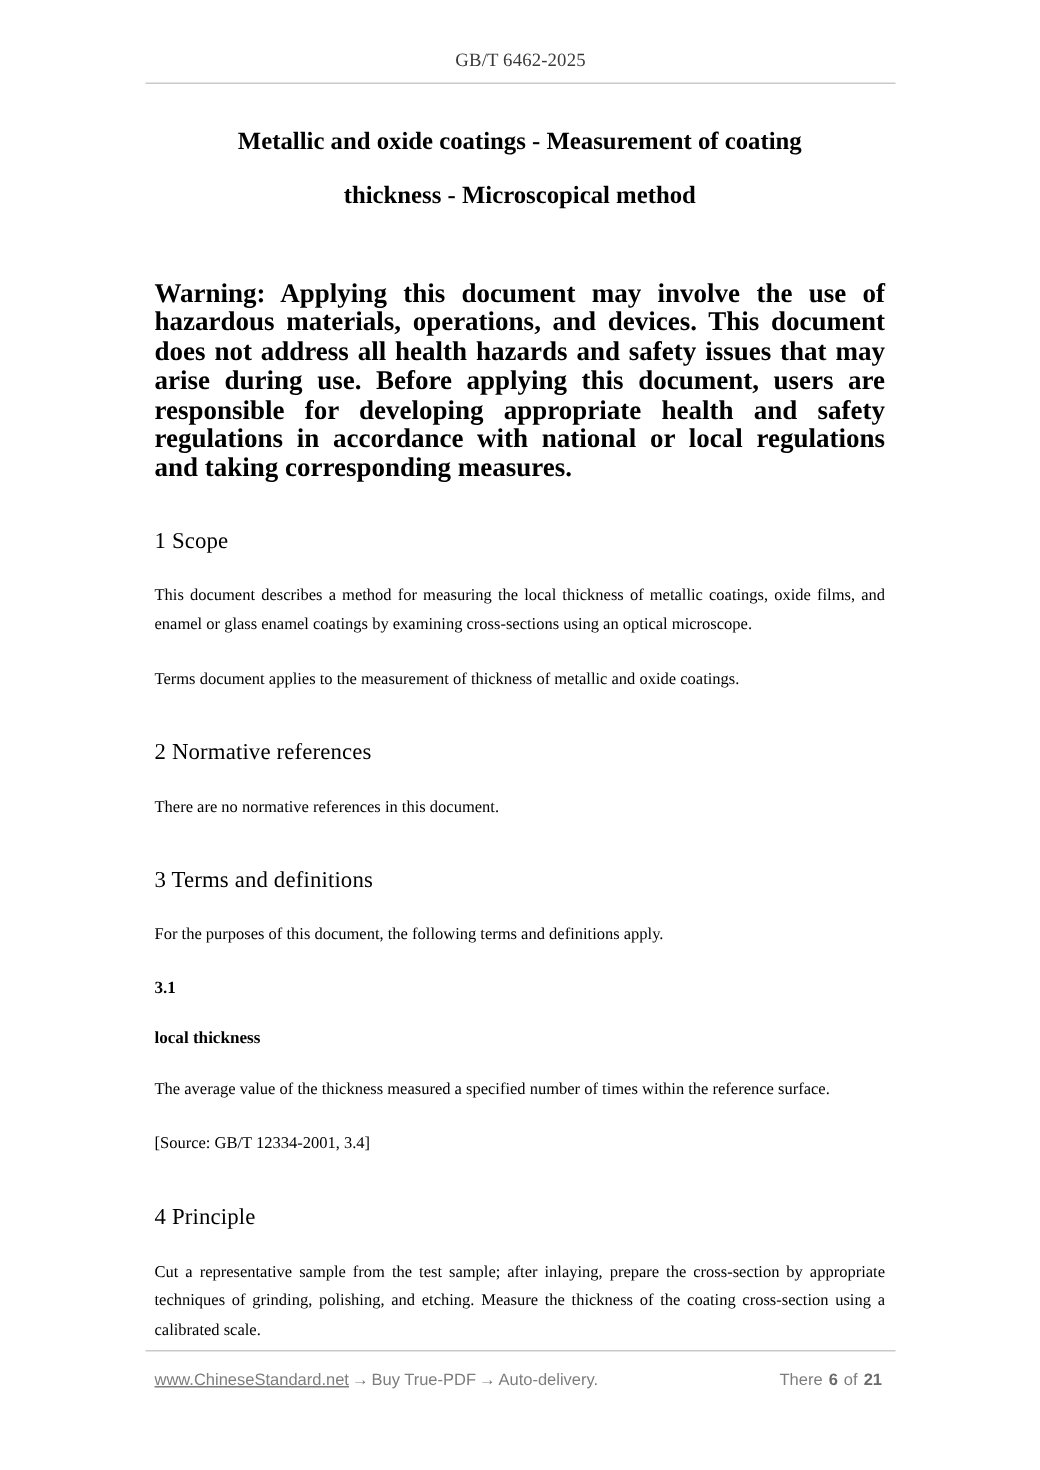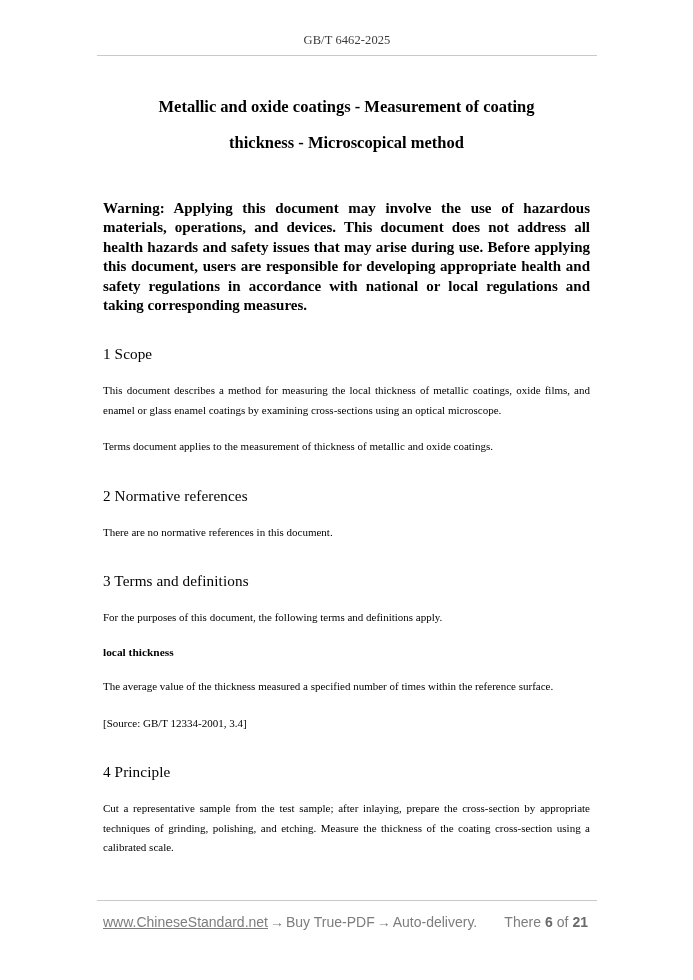--- a/index.html
+++ b/index.html
@@ -40,38 +40,38 @@
     width: 500px;
     height: 1px;
     background: #c9c9c9;
   }
   .rule-top { top: 55px; }
   .rule-bottom { top: 900px; }
 
   
   .content {
     position: absolute;
-    top: 89px;
+    top: 76px;
     left: 103px;
     width: 487px;
   }
 
   .doc-title {
     font-size: 16.5px;
     font-weight: bold;
     text-align: center;
     line-height: 36px;
     margin: 0 0 0 0;
     padding: 0 8px;
   }
   .doc-title .line2 { display: block; text-align: center; }
 
   .warning-block {
     margin-top: 38px;
-    font-size: 15px;
+    font-size: 18px;
     font-weight: bold;
     line-height: 19.4px;
     text-align: justify;
     text-justify: inter-word;
   }
 
   h2.section-heading {
     font-size: 15.2px;
     font-weight: normal;
     margin: 29px 0 0 0;
@@ -98,21 +98,21 @@
     line-height: 16px;
   }
 
   
   .footer {
     position: absolute;
     top: 914px;
     left: 103px;
     width: 487px;
     font-family: "Liberation Sans", "DejaVu Sans", sans-serif;
-    font-size: 14px;
+    font-size: 11px;
     color: #7d7d7d;
     display: flex;
     align-items: baseline;
     justify-content: space-between;
   }
   .footer-promo {
     white-space: nowrap;
   }
   .footer-url {
     text-decoration: underline;
@@ -151,20 +151,21 @@
 
     <h2 class="section-heading">1 Scope</h2>
     <p class="body-text">This document describes a method for measuring the local thickness of metallic coatings, oxide films, and enamel or glass enamel coatings by examining cross-sections using an optical microscope.</p>
     <p class="body-text ragged">Terms document applies to the measurement of thickness of metallic and oxide coatings.</p>
 
     <h2 class="section-heading">2 Normative references</h2>
     <p class="body-text ragged">There are no normative references in this document.</p>
 
     <h2 class="section-heading">3 Terms and definitions</h2>
     <p class="body-text ragged">For the purposes of this document, the following terms and definitions apply.</p>
+    <p class="term-number">3.1</p>
     <p class="term-name">local thickness</p>
     <p class="body-text">The average value of the thickness measured a specified number of times within the reference surface.</p>
     <p class="body-text ragged">[Source: GB/T 12334-2001, 3.4]</p>
 
     <h2 class="section-heading">4 Principle</h2>
     <p class="body-text">Cut a representative sample from the test sample; after inlaying, prepare the cross-section by appropriate techniques of grinding, polishing, and etching. Measure the thickness of the coating cross-section using a calibrated scale.</p>
 
   </div>
 
   <div class="rule rule-bottom"></div>

